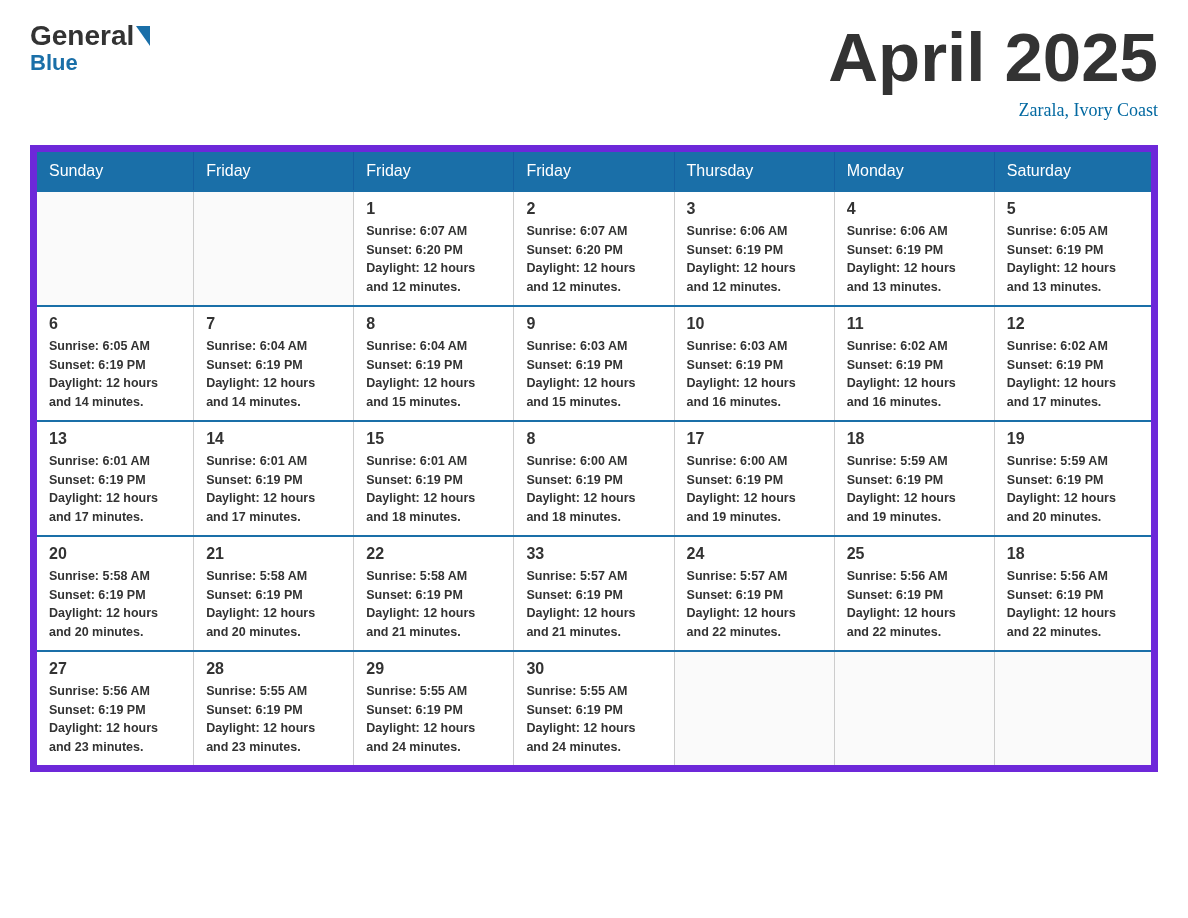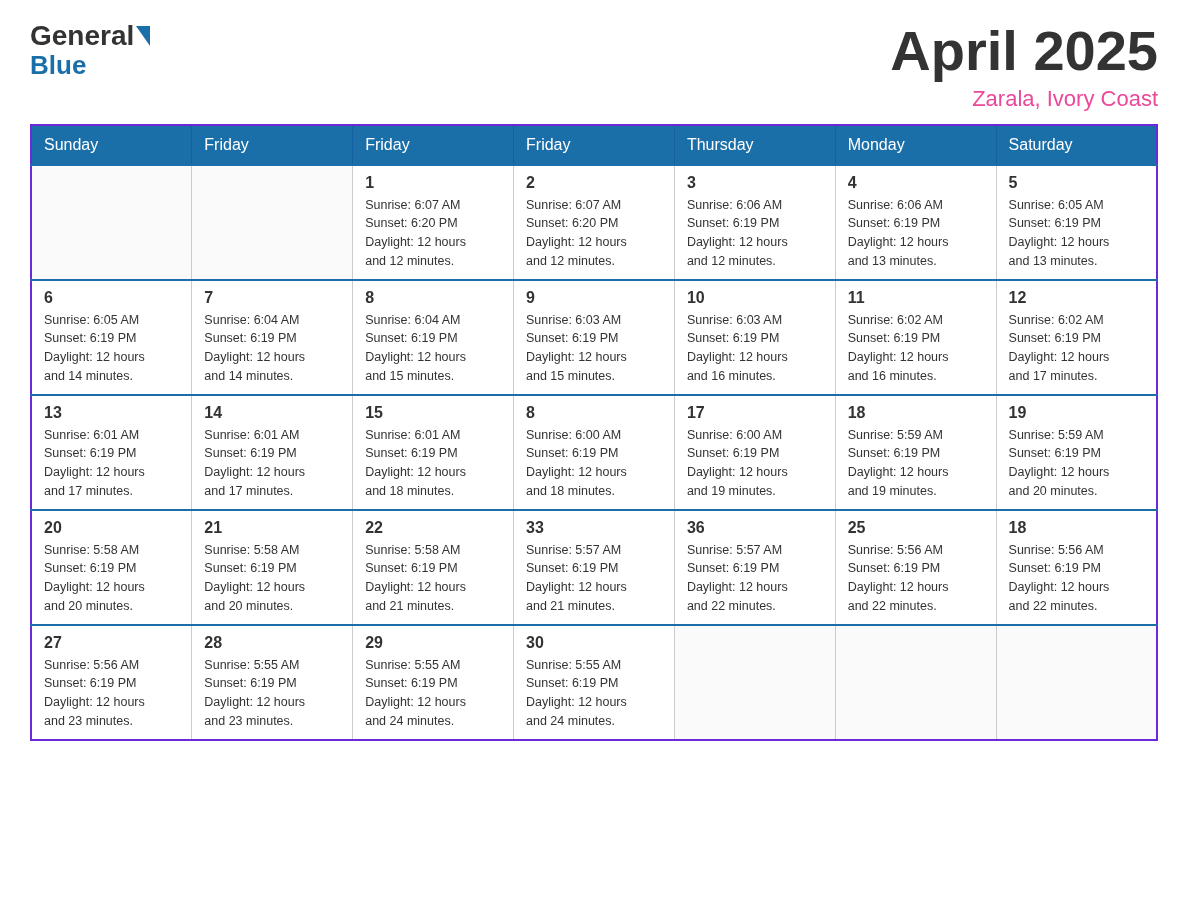--- a/index.html
+++ b/index.html
@@ -7,21 +7,21 @@
       font-family: Arial, sans-serif;
       background: #fff;
       width: 1188px;
       min-height: 918px;
       padding: 20px 30px;
     }
     .header {
       display: flex;
       justify-content: space-between;
       align-items: flex-start;
-      margin-bottom: 12px;
+      margin-bottom: 24px;
     }
     .logo {
       display: flex;
       flex-direction: column;
       align-items: flex-start;
     }
     .logo-text {
       display: flex;
       align-items: center;
       font-size: 28px;
@@ -37,42 +37,43 @@
       height: 0;
       border-left: 14px solid transparent;
       border-right: 0px solid transparent;
       border-top: 20px solid #1a6fa8;
       display: inline-block;
       margin: 0 2px;
       vertical-align: middle;
     }
     .logo-blue {
       color: #1a6fa8;
-      font-size: 26px;
+      font-size: 22px;
       font-weight: bold;
       margin-top: -2px;
     }
     .title-section {
       text-align: right;
     }
     .month-year {
-      font-size: 56px;
+      font-size: 69px;
       font-weight: bold;
       color: #333;
       line-height: 1.1;
     }
     .location {
-      font-size: 22px;
-      color: #ec4899;
+      font-size: 18px;
+      color: #0369a1;
       margin-top: 4px;
+      font-family: Liberation Serif, serif;
     }
     .calendar {
       width: 100%;
       border-collapse: collapse;
-      border: 2px solid #6d28d9;
+      border: 7px solid #6d28d9;
     }
     .calendar th {
       background-color: #1a6fa8;
       color: #fff;
       text-align: left;
       padding: 10px 12px;
       font-size: 16px;
       font-weight: normal;
       border: 1px solid #1560a0;
     }
@@ -87,20 +88,21 @@
       font-size: 16px;
       font-weight: bold;
       color: #333;
       display: block;
       margin-bottom: 4px;
     }
     .day-info {
       font-size: 12.5px;
       color: #333;
       line-height: 1.5;
+      font-weight: bold;
     }
     .empty-cell {
       background: #fafafa;
     }
     .week-row td {
       border-top: 2px solid #1a6fa8;
     }
   </style>
 </head>
 <body>
@@ -296,21 +298,21 @@
 and 21 minutes.</div>
         </td>
         <td>
           <span class="day-num">33</span>
           <div class="day-info" style="white-space: pre-line;">Sunrise: 5:57 AM
 Sunset: 6:19 PM
 Daylight: 12 hours
 and 21 minutes.</div>
         </td>
         <td>
-          <span class="day-num">36</span>
+          <span class="day-num">24</span>
           <div class="day-info" style="white-space: pre-line;">Sunrise: 5:57 AM
 Sunset: 6:19 PM
 Daylight: 12 hours
 and 22 minutes.</div>
         </td>
         <td>
           <span class="day-num">25</span>
           <div class="day-info" style="white-space: pre-line;">Sunrise: 5:56 AM
 Sunset: 6:19 PM
 Daylight: 12 hours

